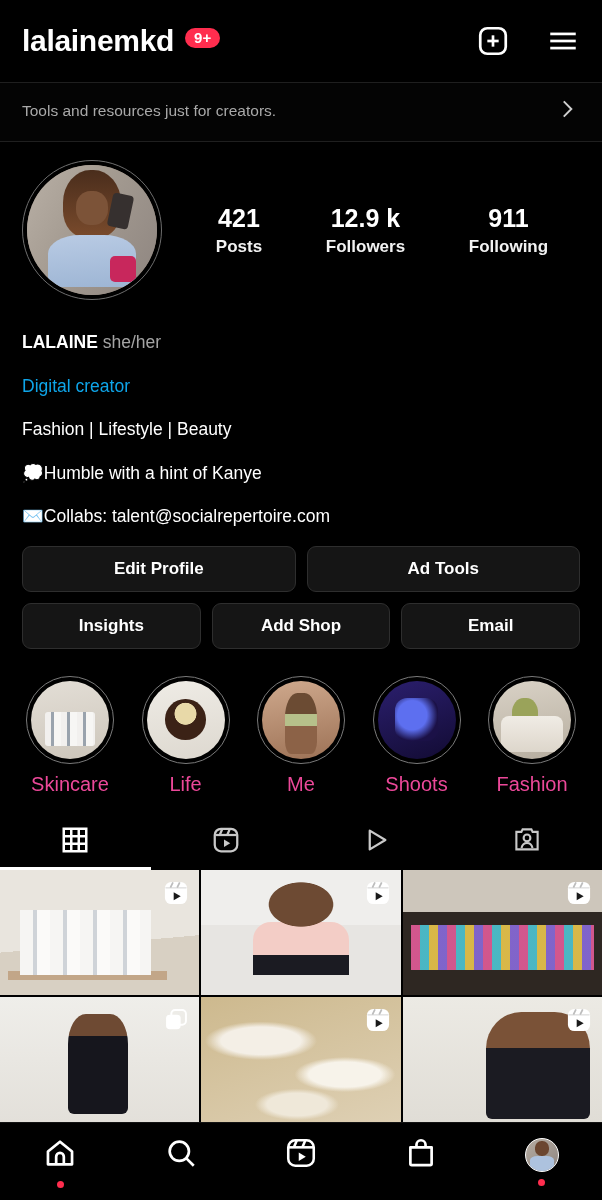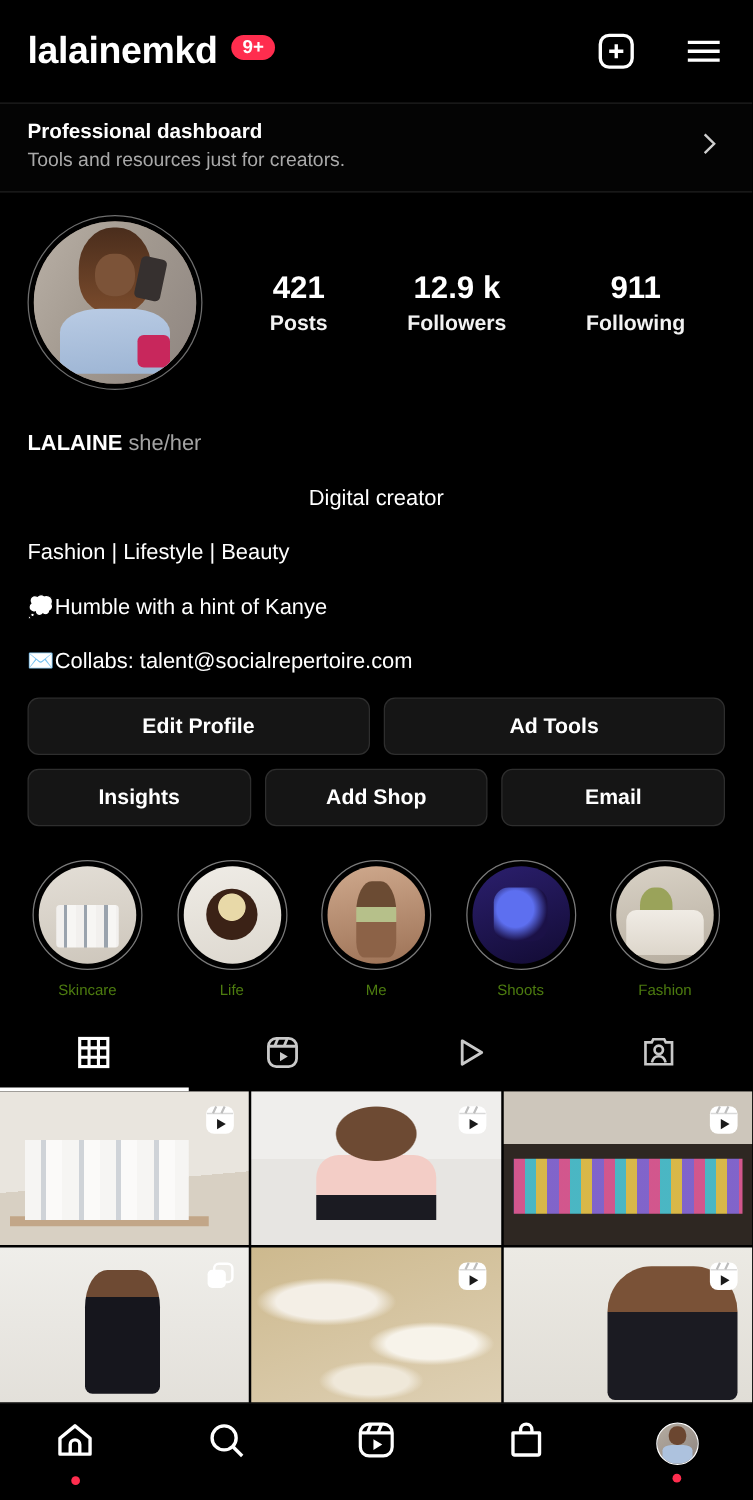--- a/index.html
+++ b/index.html
@@ -69,41 +69,41 @@
   .stats { flex:1; display:flex; justify-content:space-around; padding-left:22px; }
   .stat { text-align:center; }
   .stat-num { font-size:25px; font-weight:bold; line-height:1.25; }
   .stat-lbl { font-size:17px; color:#f2f2f2; margin-top:2px;font-weight:bold; }
 
   
   .bio { padding:6px 22px 0; flex:0 0 auto; }
   .bio-line { font-size:17.5px; line-height:26.5px; color:#fff;margin-top:17px; }
   .bio-name { font-weight:bold; }
   .bio-pronoun { color:#a4a4a4; font-weight:normal; }
-  .bio-cat { color:#ffffff;text-align:center; }
+  .bio-cat { color:#0ea5e9; }
 
   
   .btn-rows { padding:16px 22px 0; flex:0 0 auto; }
   .btn-row { display:flex; gap:11px; margin-bottom:11px; }
   .btn {
     flex:1; height:46px; background:#151515;
     border:1px solid #2e2e2e; border-radius:9px;
     display:flex; align-items:center; justify-content:center;
     font-size:17px; font-weight:bold; color:#fff;
   }
 
   
   .highlights { display:flex; padding:16px 22px 0; gap:0; justify-content:space-between; flex:0 0 auto; }
   .hl { width:96px; text-align:center; }
   .hl-ring {
     width:88px; height:88px; border-radius:50%;
     border:1.5px solid #7a7a7a; padding:4px; margin:0 auto;
   }
   .hl-img { width:100%; height:100%; border-radius:50%; overflow:hidden; position:relative; }
-  .hl-lbl { font-size:12px; margin-top:9px; color:#4d7c0f; }
+  .hl-lbl { font-size:20px; margin-top:9px; color:#ec4899; }
 
   .h1b { background:linear-gradient(170deg,#e3ded6,#cdc6bb); }
   .h1b::after { content:''; position:absolute; left:18%; top:40%; width:64%; height:44%;
     background:repeating-linear-gradient(90deg,#f2f0ee 0 6px,#9aa3ad 6px 9px,#f7f6f4 9px 16px); border-radius:3px; }
   .h2b { background:linear-gradient(170deg,#efece6,#ddd8cf); }
   .h2b::after { content:''; position:absolute; left:24%; top:24%; width:52%; height:52%;
     background:radial-gradient(circle at 50% 36%,#e8d9a8 0 32%,#3b2216 34%); border-radius:50%; }
   .h3b { background:linear-gradient(170deg,#cfa98d,#9d7256); }
   .h3b::after { content:''; position:absolute; left:30%; top:16%; width:40%; height:78%;
     background:linear-gradient(180deg,#6b4b33 0 34%,#b6c08a 34% 54%,#8c6247 54%); border-radius:40% 40% 20% 20%; }
@@ -187,21 +187,20 @@
           <line x1="3" y1="7" x2="21" y2="7"></line>
             <line x1="3" y1="12" x2="21" y2="12"></line>
             <line x1="3" y1="17" x2="21" y2="17"></line>
         </svg>
       </span>
     </div>
   </div>
 
   <div class="prodash">
     <div class="prodash-txt">
-      <div class="prodash-title">Professional dashboard</div>
       <div class="prodash-sub">Tools and resources just for creators.</div>
     </div>
     <span>
       <svg width="26" height="26" viewBox="0 0 24 24" fill="none" stroke="#cfcfcf" stroke-width="1.8">
         <polyline points="9,5 16,12 9,19"></polyline>
       </svg>
     </span>
   </div>
 
   <div class="profile-top">

